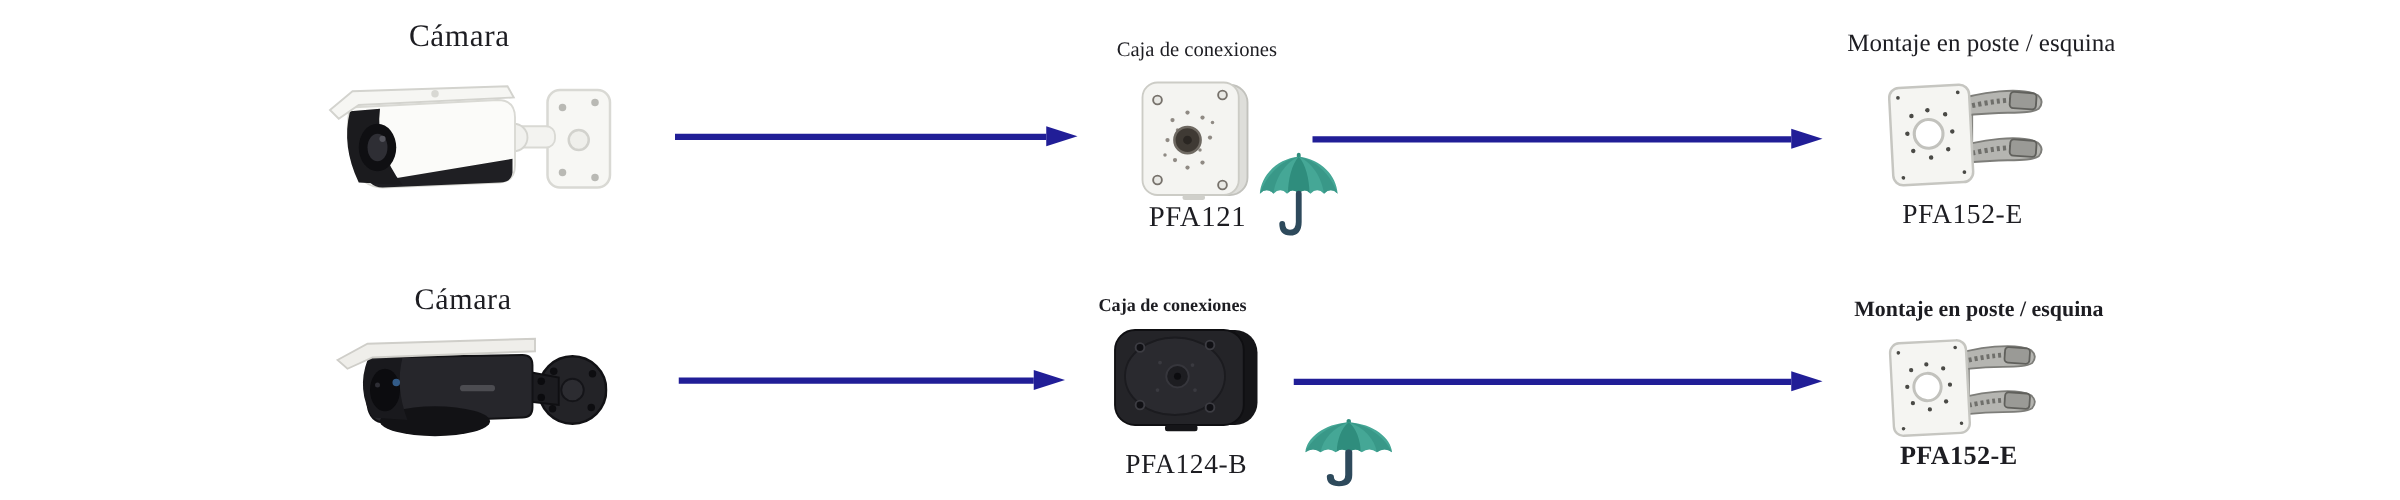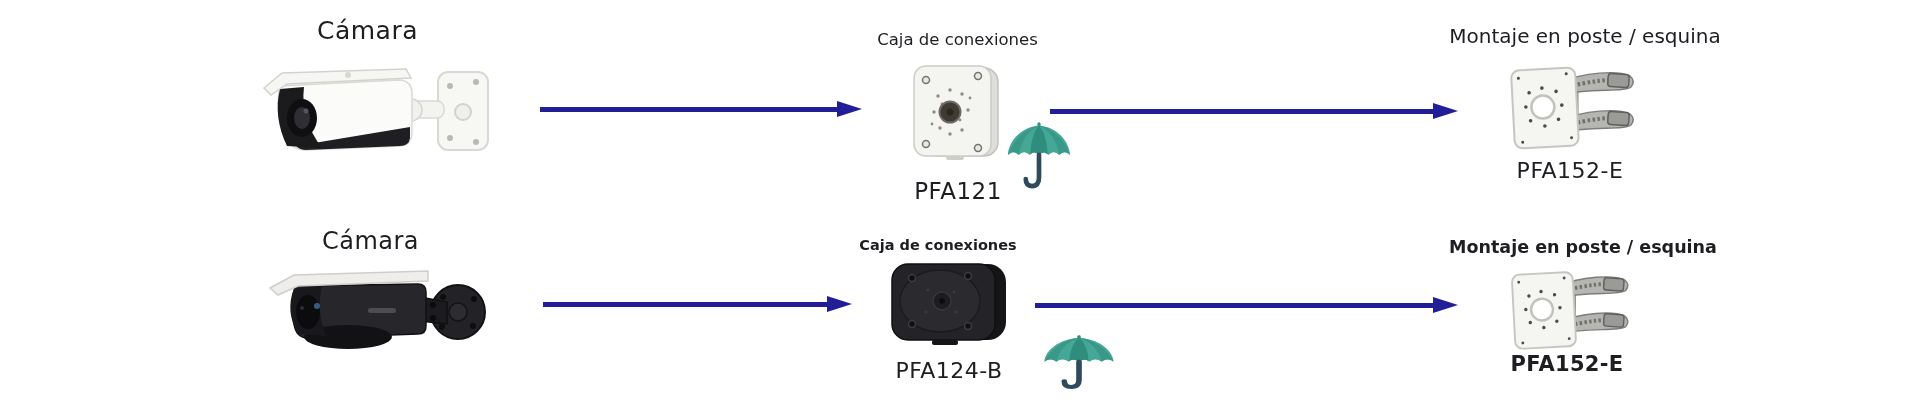--- a/index.html
+++ b/index.html
@@ -1,25 +1,25 @@
 <!DOCTYPE html>
 <html style="--background: #ffffff; --text-dark: #1d1d22; --arrow-blue: #211e97; --umbrella-teal: #45a796; --umbrella-teal-dark: #2f8d7d; --umbrella-handle: #2e4a5c;"><head>
 <meta charset="utf-8">
 <style>
   html,body{margin:0;padding:0;}
   body{font-family:"DejaVu Sans", sans-serif;}
-  #stage{position:relative;width:1920px;height:400px;background:var(--background,#fff);overflow:hidden;}
+  #stage{position:relative;width:1920px;height:400px;background:var(--background,#fff);overflow:hidden;font-family:Liberation Serif, serif;}
   .abs{position:absolute;}
   .lbl{position:absolute;text-align:center;color:var(--text-dark,#1d1d22);white-space:nowrap;}
   .lbl-camera{font-size:25px;font-weight:400;letter-spacing:.5px;}
   .lbl-caja1{font-size:16.5px;font-weight:400;}
   .lbl-caja2{font-size:14.5px;font-weight:700;}
   .lbl-montaje1{font-size:20px;font-weight:400;}
   .lbl-montaje2{font-size:17.5px;font-weight:700;}
-  .lbl-model1{font-size:23px;font-weight:400;letter-spacing:.5px;margin-top:17px;}
+  .lbl-model1{font-size:23px;font-weight:400;letter-spacing:.5px;}
   .lbl-model2{font-size:22px;font-weight:400;letter-spacing:.5px;}
   .lbl-model2b{font-size:21px;font-weight:700;letter-spacing:.3px;}
   .arrow{position:absolute;display:flex;align-items:center;height:18px;}
   .arrow-line{flex:1;height:5px;background:var(--arrow-blue,#211e97);}
   .arrow-head{width:0;height:0;border-left:25px solid var(--arrow-blue,#211e97);
               border-top:8px solid transparent;border-bottom:8px solid transparent;}
   svg{display:block;}
   .umb-light{fill:var(--umbrella-teal,#45a796);}
   .umb-dark{fill:var(--umbrella-teal-dark,#2f8d7d);}
   .umb-handle{stroke:var(--umbrella-handle,#2e4a5c);}

